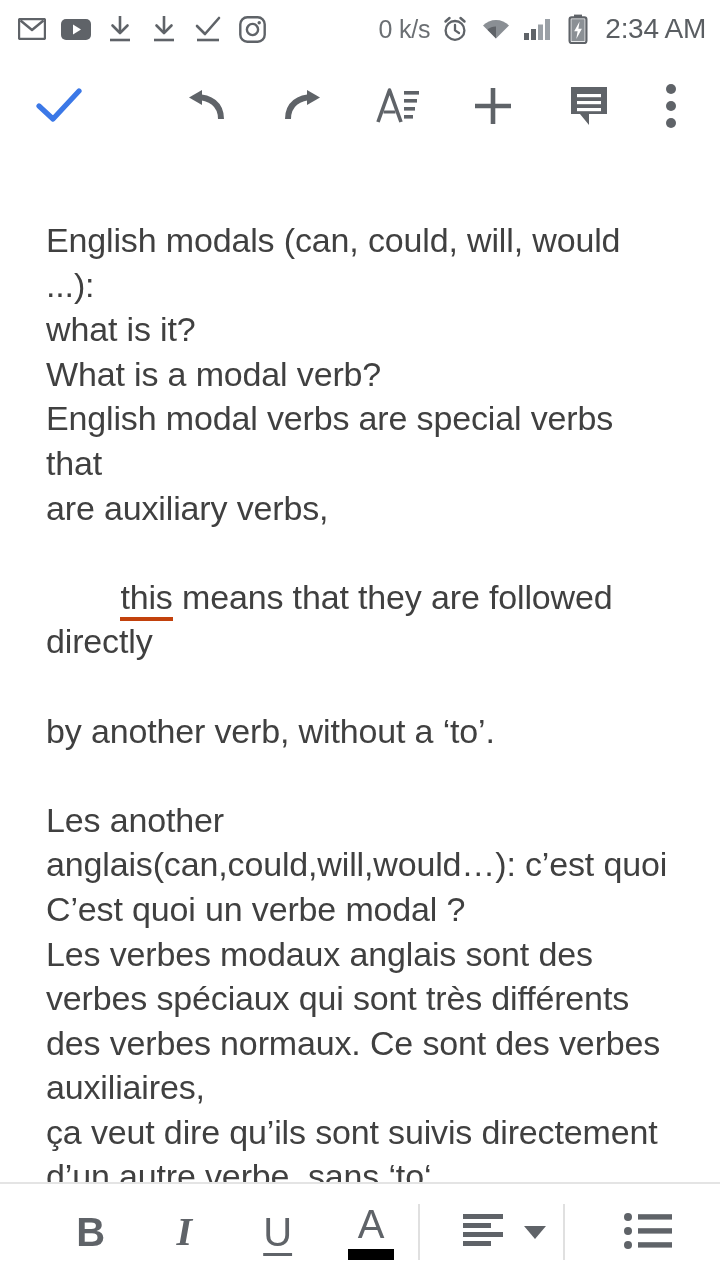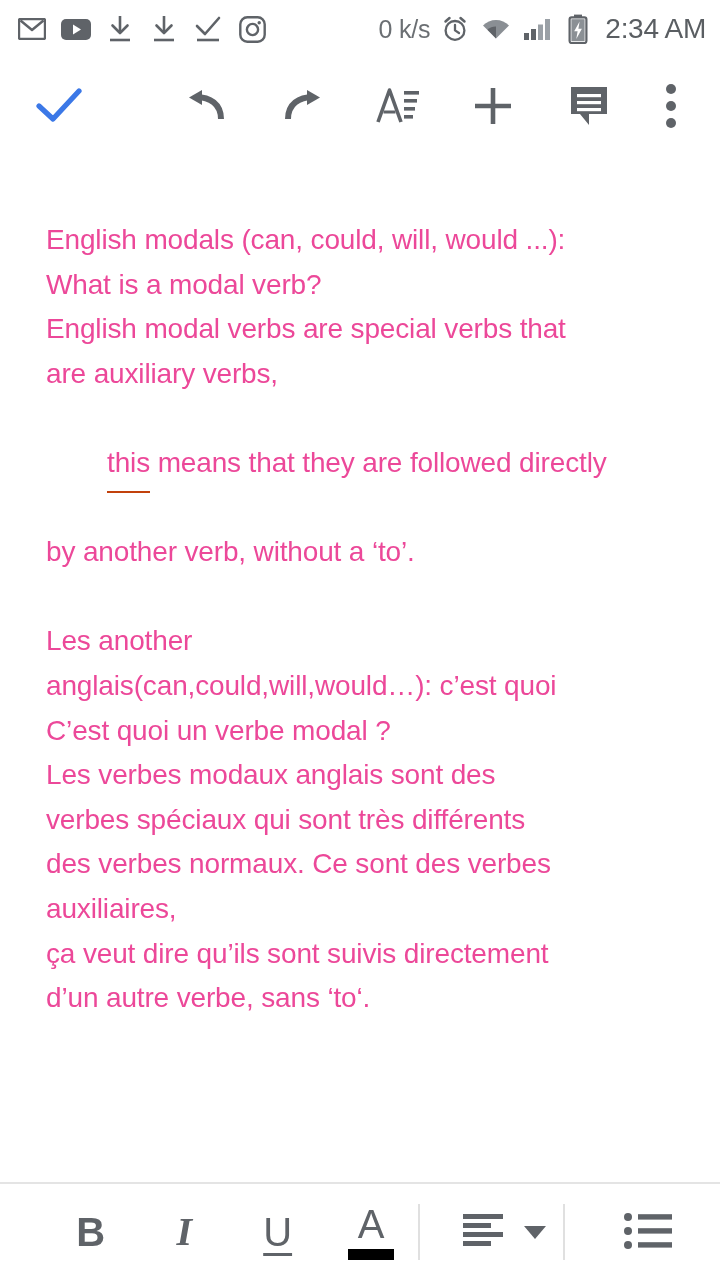--- a/index.html
+++ b/index.html
@@ -101,31 +101,31 @@
   .doc-scroll {
     flex: 1 1 auto;
     background: #ffffff;
     overflow: hidden;
     position: relative;
   }
   .doc-page {
     padding: 62px 46px 0 46px;
   }
   .doc-line {
-    font-size: 28px;
+    font-size: 34px;
     line-height: 44.6px;
-    color: #ec4899;
+    color: #404040;
     letter-spacing: -0.15px;
     white-space: pre-wrap;
     word-break: break-word;
   }
   .doc-line.blank { height: 44.6px; }
   .grammar {
-    border-bottom: 2px solid #c2410c;
-    padding-bottom: 13px;
+    border-bottom: 4px solid #c2410c;
+    padding-bottom: 1px;
   }
 
   
   .bottom-toolbar {
     flex: 0 0 98px;
     height: 98px;
     background: #ffffff;
     border-top: 2px solid #e4e4e4;
     display: flex;
     align-items: center;
@@ -359,20 +359,21 @@
       </span>
     </button>
 
     <div class="toolbar-shadow"></div>
   </div>
 
   <div class="doc-scroll">
     <div class="doc-page">
 
       <div class="doc-line">English modals (can, could, will, would ...):</div>
+      <div class="doc-line">what is it?</div>
       <div class="doc-line">What is a modal verb?</div>
       <div class="doc-line">English modal verbs are special verbs that</div>
       <div class="doc-line">are auxiliary verbs,</div>
 
       <div class="doc-line">
         <span class="grammar">this</span><span id="line6rest"> means that they are followed directly</span>
       </div>
 
       <div class="doc-line">by another verb, without a ‘to’.</div>
       <div class="doc-line blank"></div>

